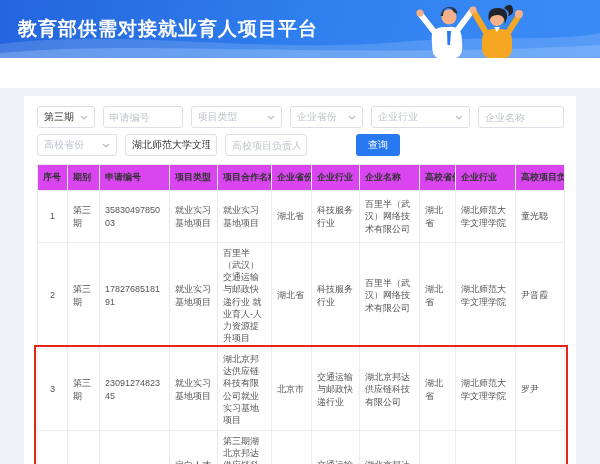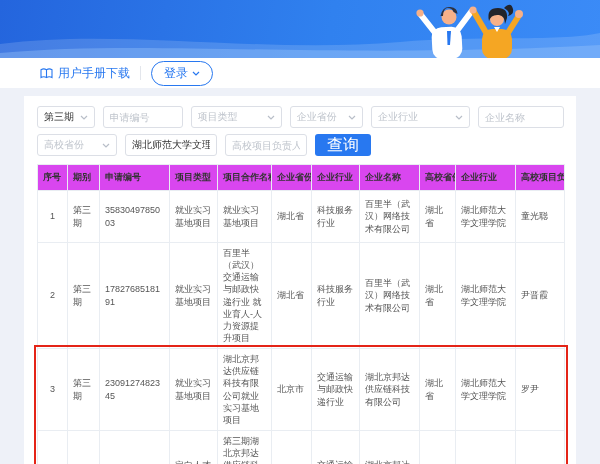--- a/index.html
+++ b/index.html
@@ -33,41 +33,42 @@
   .card{width:552px;margin:8px auto 0;background:#fff;min-height:380px;padding:10px 12px 10px 13px;}
 
   
   .filter-row{display:flex;gap:8px;margin-bottom:6px;align-items:center;}
   .sel{display:inline-flex;align-items:center;justify-content:space-between;height:22px;border:1px solid #dcdfe6;border-radius:3px;background:#fff;padding:0 6px;font-size:10px;cursor:pointer;}
   .sel .val{color:#333;white-space:nowrap;overflow:hidden;}
   .sel .ph{color:#bfc4cc;white-space:nowrap;overflow:hidden;}
   .sel svg{flex:0 0 auto;margin-left:4px;}
   .tin{height:22px;border:1px solid #dcdfe6;border-radius:3px;font-size:10px;padding:0 6px;color:#333;font-family:inherit;outline:none;}
   .tin::placeholder{color:#bfc4cc;}
-  .btn-search{height:22px;min-width:44px;background:var(--accent);color:#fff;border:none;border-radius:3px;font-size:16px;padding:0 12px;cursor:pointer;font-family:inherit;}
+  .btn-search{height:22px;min-width:44px;background:var(--accent);color:#fff;border:none;border-radius:3px;font-size:10px;padding:0 12px;cursor:pointer;font-family:inherit;margin-left:41px;}
 
   
   .table-wrap{position:relative;margin-top:8px;}
   table{border-collapse:collapse;table-layout:fixed;width:527px;font-size:9px;color:#555;}
   th,td{border:1px solid #e9edf2;padding:4px 5px;vertical-align:middle;text-align:left;line-height:1.35;word-break:break-all;}
   th{background:#d946ef;color:#333;font-weight:bold;white-space:nowrap;overflow:hidden;height:26px;}
   td{background:#fff;}
   .c-center{text-align:center;}
   .red-box{position:absolute;left:-3px;right:-4px;border:2px solid var(--red);pointer-events:none;z-index:5;}
 </style>
 </head>
 <body>
 
 <div class="stage">
 
   <div class="hero">
     <svg class="hero-wave" viewBox="0 0 600 58" preserveAspectRatio="none">
       <path d="M0,44 C120,28 260,54 400,42 C480,35 560,42 600,33 L600,58 L0,58 Z" fill="#ffffff" opacity="0.15"></path>
       <path d="M0,53 C150,39 330,60 600,45 L600,58 L0,58 Z" fill="#9cc6fb" opacity="0.38"></path>
     </svg>
+    <h1>教育部供需对接就业育人项目平台</h1>
     <svg class="hero-art" width="230" height="58" viewBox="0 0 230 58">
 
       <path d="M66,34 L51,15" stroke="#ffffff" stroke-width="6" stroke-linecap="round"></path>
       <circle cx="50" cy="13" r="3.6" fill="#f7b189"></circle>
       <path d="M86,32 L101,12" stroke="#ffffff" stroke-width="6" stroke-linecap="round"></path>
       <rect x="62" y="27" width="30" height="32" rx="10" fill="#ffffff" transform="rotate(-3 77 43)"></rect>
       <circle cx="79" cy="17" r="7.5" fill="#f7b189"></circle>
       <path d="M70.5,16 q2,-10 10,-9 q7,1 7,7 l-4,-2 q-1,-4 -6,-4 q-4,0 -4.5,8 z" fill="#2f3240"></path>
       <polygon points="77,31 81,31 80,45 77.5,45" fill="#2878f0"></polygon>
 
@@ -77,36 +78,20 @@
       <circle cx="149" cy="14" r="4" fill="#f7b189"></circle>
       <rect x="112" y="29" width="30" height="30" rx="10" fill="#f5a623"></rect>
       <circle cx="127" cy="19" r="7" fill="#f7b189"></circle>
       <path d="M119,21 q-3,-13 9,-13 q10,0 9,10 l-2,6 q0,-8 -6,-9 q-8,-1 -10,6 z" fill="#23242b"></path>
       <path d="M134,8 q7,-7 9,1 q1,6 -5,7 q3,-4 -4,-8 z" fill="#23242b"></path>
       <polygon points="124,27 130,27 127,32" fill="#ffffff"></polygon>
     </svg>
   </div>
 
   <div class="nav">
-    <div class="nav-right">
-      <span class="manual">
-        <svg width="13" height="11" viewBox="0 0 14 12">
-          <path d="M1,1.8 Q4,0.2 7,1.8 Q10,0.2 13,1.8 L13,10.4 Q10,8.8 7,10.4 Q4,8.8 1,10.4 Z" fill="none" stroke="#2878f0" stroke-width="1.2"></path>
-          <line x1="7" y1="1.8" x2="7" y2="10.4" stroke="#2878f0" stroke-width="1.2"></line>
-        </svg>
-        <span>用户手册下载</span>
-      </span>
-      <span class="nav-divider"></span>
-      <button class="login-btn">
-        <span>登录</span>
-        <svg width="8" height="5" viewBox="0 0 8 5">
-            <polyline points="1,1 4,4 7,1" fill="none" stroke="#2878f0" stroke-width="1.2"></polyline>
-          </svg>
-      </button>
-    </div>
   </div>
 
   <div class="page">
     <div class="card">
 
       <div class="filter-row">
         <div class="sel" style="width:58px">
           <span class="val">第三期</span>
           <svg width="8" height="5" viewBox="0 0 8 5">
               <polyline points="1,1 4,4 7,1" fill="none" stroke="#b8bec8" stroke-width="1.2"></polyline>

